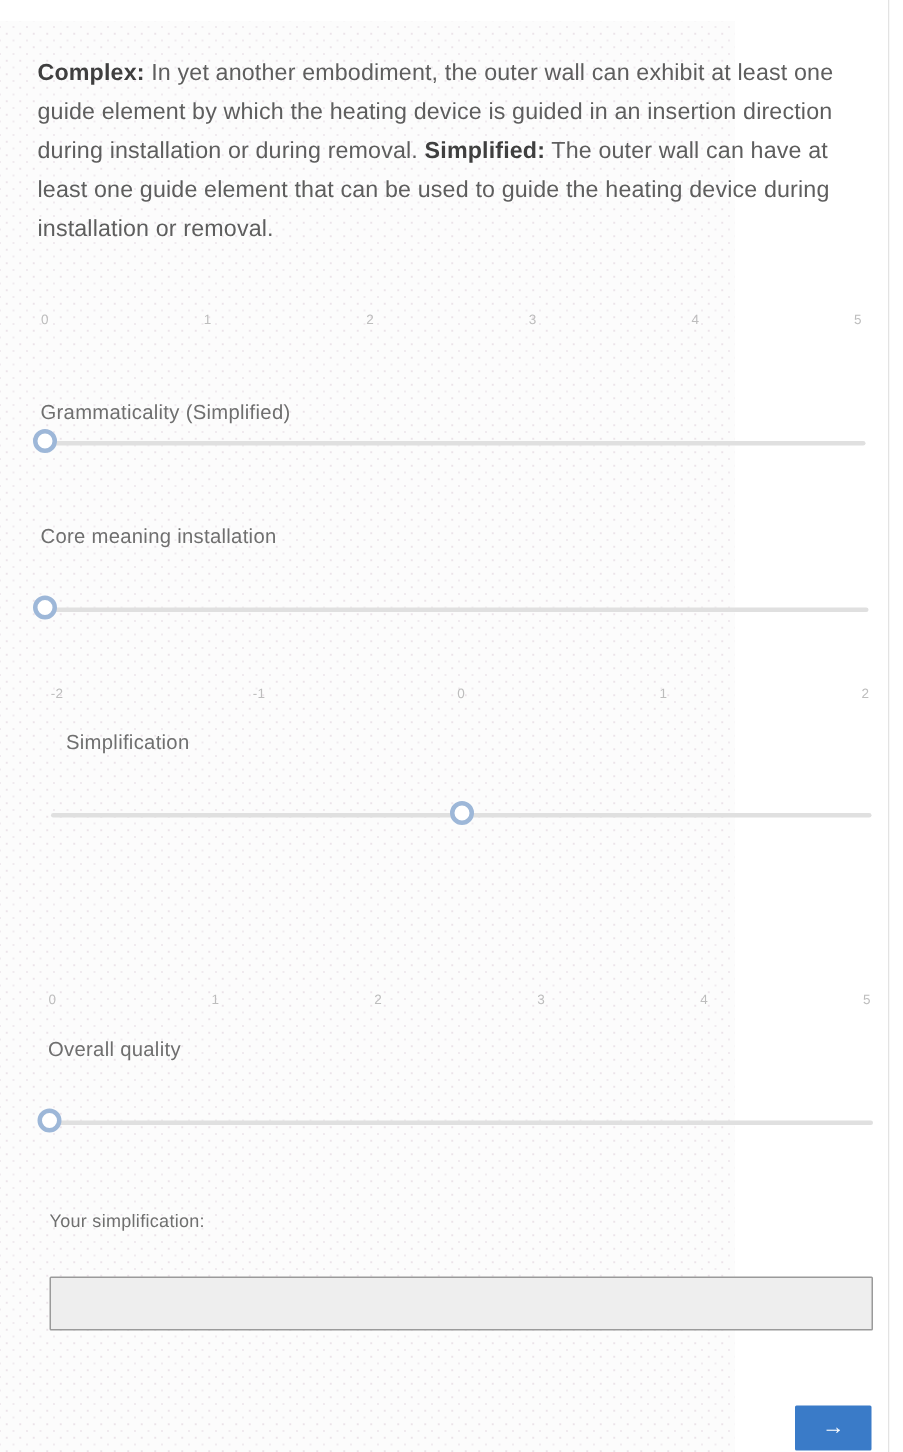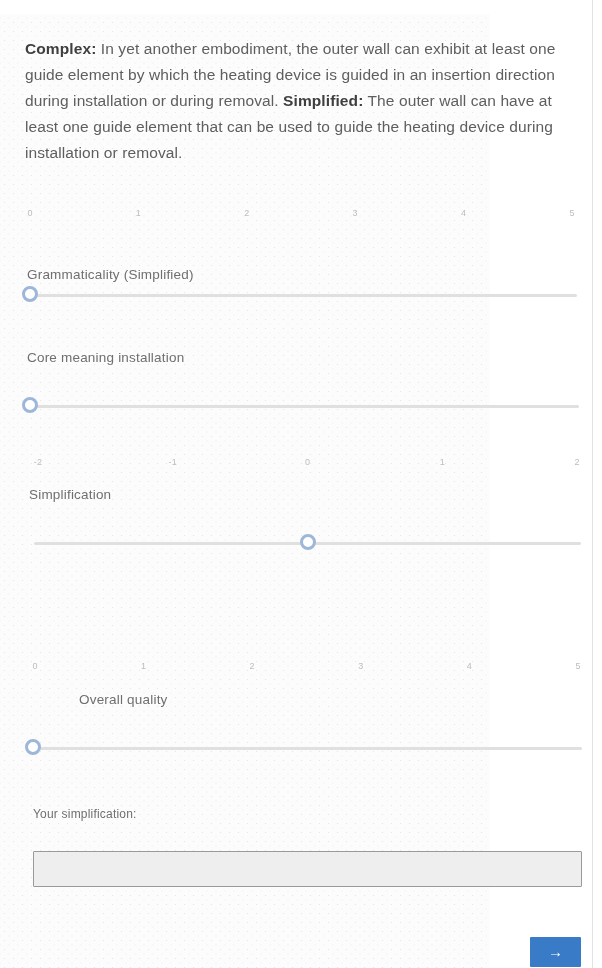--- a/index.html
+++ b/index.html
@@ -195,34 +195,34 @@
           <div class="slider-rail"></div>
           <div class="slider-handle" style="left: 0px;"></div>
         </div>
       </div>
       <div class="slider-block" style="top: 0px;">
         <span class="tick" style="left: 38px; top: 457px; position: absolute;">-2</span>
         <span class="tick" style="left: 172.75px; top: 457px; position: absolute;">-1</span>
         <span class="tick" style="left: 307.5px; top: 457px; position: absolute;">0</span>
         <span class="tick" style="left: 442.25px; top: 457px; position: absolute;">1</span>
         <span class="tick" style="left: 577px; top: 457px; position: absolute;">2</span>
-        <div class="slider-label" style="left: 29px; top: 487px;">Simplification</div>
+        <div class="slider-label" style="left: 44px; top: 487px;">Simplification</div>
         <div class="slider-rail-wrap" style="left: 34px; top: 533px; width: 547px;">
           <div class="slider-rail"></div>
           <div class="slider-handle" style="left: 273.5px;"></div>
         </div>
       </div>
       <div class="slider-block" style="top: 0px;">
         <span class="tick" style="left: 35px; top: 661px; position: absolute;">0</span>
         <span class="tick" style="left: 143.6px; top: 661px; position: absolute;">1</span>
         <span class="tick" style="left: 252.2px; top: 661px; position: absolute;">2</span>
         <span class="tick" style="left: 360.8px; top: 661px; position: absolute;">3</span>
         <span class="tick" style="left: 469.4px; top: 661px; position: absolute;">4</span>
         <span class="tick" style="left: 578px; top: 661px; position: absolute;">5</span>
-        <div class="slider-label" style="left: 32px; top: 692px; margin-left: 47px;">Overall quality</div>
+        <div class="slider-label" style="left: 32px; top: 692px;">Overall quality</div>
         <div class="slider-rail-wrap" style="left: 33px; top: 738px; width: 549px;">
           <div class="slider-rail"></div>
           <div class="slider-handle" style="left: 0px;"></div>
         </div>
       </div>
     </div>
 
   <div id="answer-label">Your simplification:</div>
   <input id="answer-input" type="text" placeholder="" style="">
 

